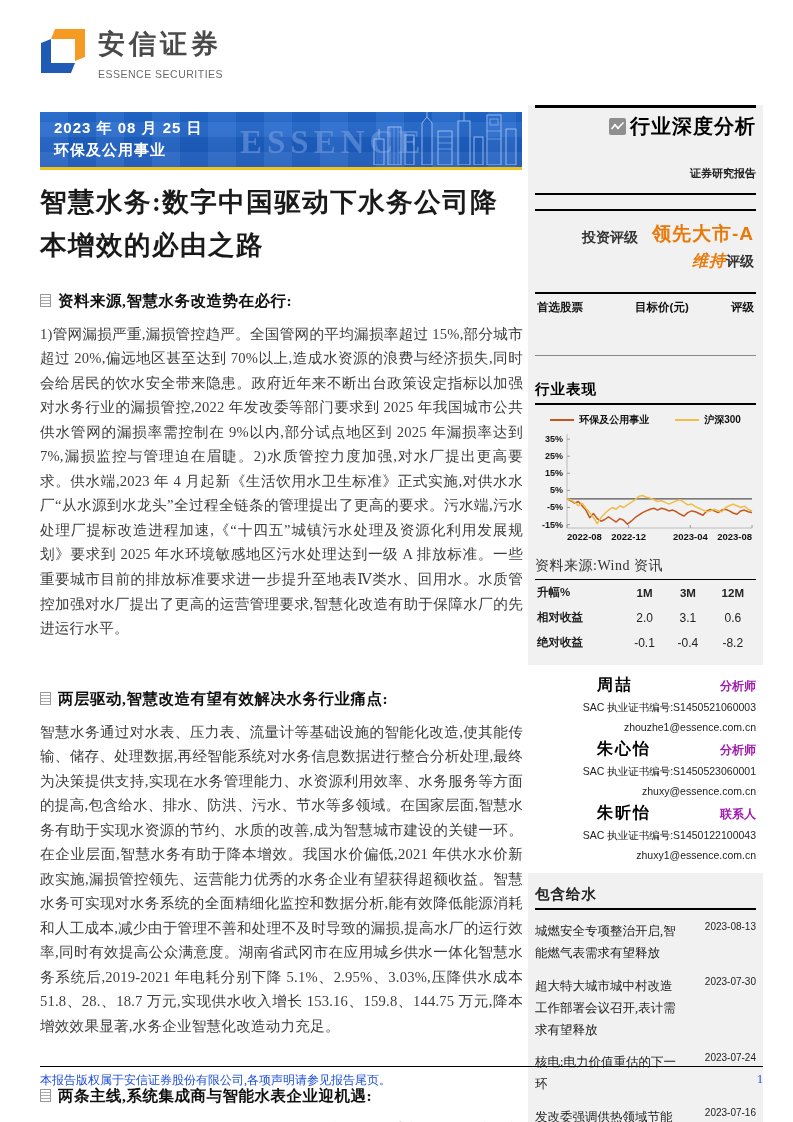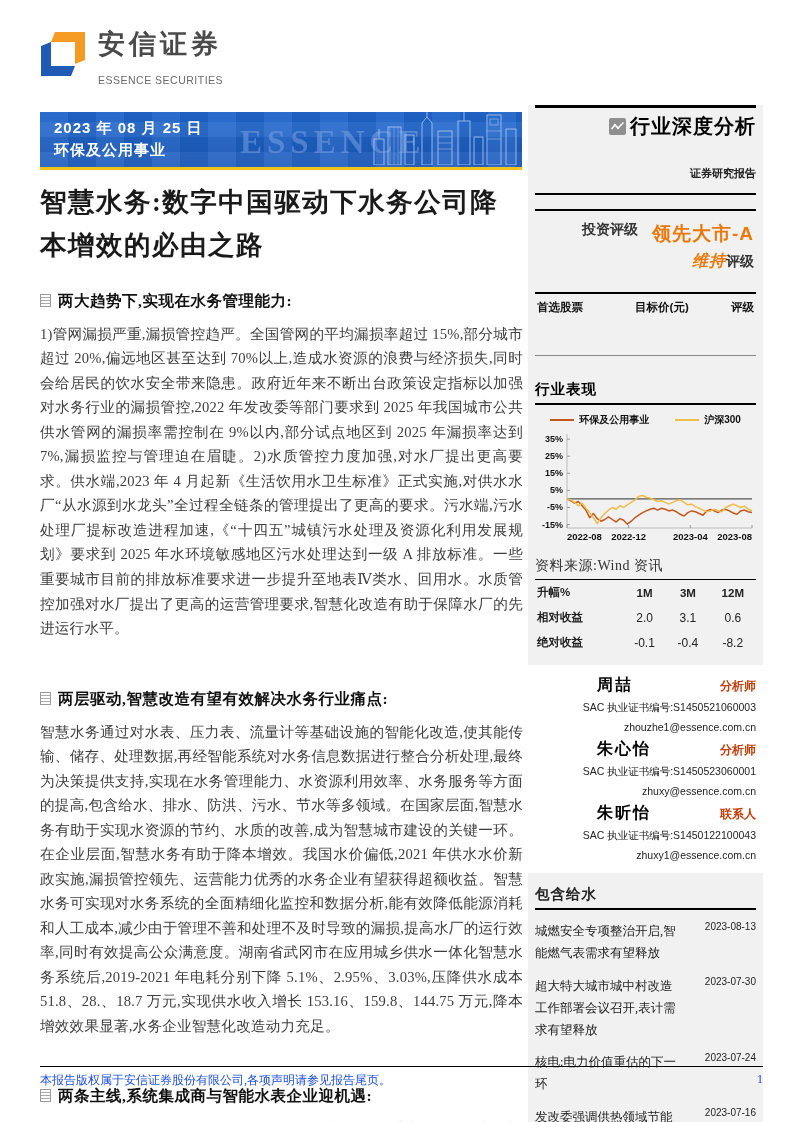--- a/index.html
+++ b/index.html
@@ -3,21 +3,21 @@
 <meta charset="utf-8">
 <style>
   * { margin:0; padding:0; box-sizing:border-box; }
   html,body { background:#fff; }
   body { font-family:"Liberation Serif","DejaVu Serif",serif; color:#222; }
   .page { position:relative; width:793px; height:1122px; background:#fff; overflow:hidden; }
 
   
   .logo-area { position:absolute; left:40px; top:26px; display:flex; align-items:center; gap:12px; }
   .logo-names .cn { font-size:27px; font-weight:700; color:#4a4a4a; letter-spacing:4px; font-family:"Liberation Sans",sans-serif; }
-  .logo-names .en { font-size:10.5px; color:#6a6a6a; letter-spacing:0.5px; font-family:"Liberation Sans",sans-serif; margin-top:12px;text-align:center; }
+  .logo-names .en { font-size:10.5px; color:#6a6a6a; letter-spacing:0.5px; font-family:"Liberation Sans",sans-serif; margin-top:6px;text-align:center; }
 
   
   .banner { position:absolute; left:40px; top:112px; width:482px; height:58px;
     background:
       repeating-linear-gradient(90deg, rgba(255,255,255,0.05) 0 28px, rgba(0,0,0,0.04) 28px 56px),
       repeating-linear-gradient(0deg, rgba(255,255,255,0.05) 0 15px, rgba(0,0,0,0.03) 15px 30px),
       linear-gradient(180deg,#2169cf 0%,#1b5abc 100%);
     border-bottom:3px solid #f2c318; overflow:hidden; }
   .banner-text { position:absolute; left:14px; top:7px; color:#fff; font-family:"Liberation Sans",sans-serif; }
   .banner-date { font-size:15px; font-weight:700; letter-spacing:1px; }
@@ -41,21 +41,21 @@
   .sidebar { position:absolute; left:528px; top:105px; width:235px; min-height:950px;
     background:#f1f1f1; font-family:"Liberation Sans",sans-serif; }
   .sb-inner { padding:0 7px 10px 7px; }
   .sb-header { border-top:3px solid #000; padding-top:5px; }
   .report-type { display:flex; justify-content:flex-end; align-items:center; gap:4px;
     font-size:20px; font-weight:700; color:#000; font-family:"Liberation Serif",serif; letter-spacing:1px; }
   .report-subtype { text-align:right; font-size:11px; font-weight:700; margin-top:26px; padding-bottom:12px; border-bottom:2px solid #000; font-family:"Liberation Serif",serif; }
   .band-rule { border-bottom:2px solid #000; height:16px; }
 
   .rating { padding:10px 2px 6px 2px; }
-  .rating-line1 { display:flex; justify-content:flex-end; align-items:flex-start; gap:14px; }
+  .rating-line1 { display:flex; justify-content:flex-end; align-items:flex-end; gap:14px; }
   .rating-label { font-size:14px; font-weight:700; color:#333; font-family:"Liberation Serif",serif; }
   .rating-value { font-size:19px; font-weight:700; color:#e8790a; letter-spacing:1px; }
   .rating-line2 { text-align:right; margin-top:4px; font-size:16px; font-weight:700; }
   .rating-status { color:#e8790a; font-style:italic; letter-spacing:1px; }
   .rating-suffix { color:#333; font-family:"Liberation Serif",serif; font-size:14px; }
 
   .stock-table { margin-top:14px; border-top:2px solid #000; border-bottom:1px solid #8a8a8a; padding:6px 2px 40px 2px; }
   .stock-head { display:flex; font-size:11.5px; font-weight:700; color:#111; }
   .stock-head .c1 { flex:1.2; text-align:left; }
   .stock-head .c2 { flex:1.4; text-align:center; }
@@ -72,21 +72,21 @@
 
   .perf-table { margin-top:4px; border-top:1.5px solid #000; width:100%; border-collapse:collapse; }
   .perf-table td { font-size:12px; padding:5px 2px; text-align:center; color:#222; }
   .perf-table td:first-child { text-align:left; font-weight:700; font-size:11.5px; }
   .perf-table tr.hdr td { font-weight:700; font-size:11.5px; }
 
   .analysts { margin-top:10px; background:#fff; margin-left:-7px; margin-right:-7px; padding:4px 7px 8px 7px; }
   .analyst { margin-top:6px; }
   .analyst-row { display:flex; justify-content:space-between; align-items:baseline; padding-left:62px; }
   .analyst-name { font-size:16px; font-weight:700; color:#000; letter-spacing:2px; }
-  .analyst-role { font-size:12px; font-weight:700; color:#c2410c; }
+  .analyst-role { font-size:12px; font-weight:700; color:#a21caf; }
   .analyst-sac { text-align:right; font-size:10.5px; color:#222; margin-top:5px; }
   .analyst-email { text-align:right; font-size:10.5px; color:#222; margin-top:6px; margin-bottom:4px; }
 
   .related { margin-top:12px; }
   .related-head { font-size:14.5px; font-weight:700; padding-bottom:4px; border-bottom:2.5px solid #000; letter-spacing:1px; }
   .report-item { display:flex; justify-content:space-between; gap:10px; margin-top:11px; }
   .report-title { width:148px; font-size:12.5px; line-height:1.75; color:#222; font-family:"Liberation Serif",serif; }
   .report-date { font-size:10px; color:#222; white-space:nowrap; }
 
   
@@ -144,21 +144,21 @@
       <div class="banner-industry">环保及公用事业</div>
     </div>
   </div>
 
   <div class="main">
     <h1 class="page-title">智慧水务:数字中国驱动下水务公司降本增效的必由之路</h1>
 
     <div class="section">
       <div class="sec-head">
         <span class="doc-icon"></span>
-        <span>两大趋势下,实现在水务管理能力:</span>
+        <span>资料来源,智慧水务改造势在必行:</span>
       </div>
       <p class="sec-body">1)管网漏损严重,漏损管控趋严。全国管网的平均漏损率超过 15%,部分城市超过 20%,偏远地区甚至达到 70%以上,造成水资源的浪费与经济损失,同时会给居民的饮水安全带来隐患。政府近年来不断出台政策设定指标以加强对水务行业的漏损管控,2022 年发改委等部门要求到 2025 年我国城市公共供水管网的漏损率需控制在 9%以内,部分试点地区到 2025 年漏损率达到 7%,漏损监控与管理迫在眉睫。2)水质管控力度加强,对水厂提出更高要求。供水端,2023 年 4 月起新《生活饮用水卫生标准》正式实施,对供水水厂“从水源到水龙头”全过程全链条的管理提出了更高的要求。污水端,污水处理厂提标改造进程加速,《“十四五”城镇污水处理及资源化利用发展规划》要求到 2025 年水环境敏感地区污水处理达到一级 A 排放标准。一些重要城市目前的排放标准要求进一步提升至地表Ⅳ类水、回用水。水质管控加强对水厂提出了更高的运营管理要求,智慧化改造有助于保障水厂的先进运行水平。</p>
     </div>
 
     <div class="section gap-lg">
       <div class="sec-head">
         <span class="doc-icon"></span>
         <span>两层驱动,智慧改造有望有效解决水务行业痛点:</span>
       </div>
       <p class="sec-body">智慧水务通过对水表、压力表、流量计等基础设施的智能化改造,使其能传输、储存、处理数据,再经智能系统对水务信息数据进行整合分析处理,最终为决策提供支持,实现在水务管理能力、水资源利用效率、水务服务等方面的提高,包含给水、排水、防洪、污水、节水等多领域。在国家层面,智慧水务有助于实现水资源的节约、水质的改善,成为智慧城市建设的关键一环。在企业层面,智慧水务有助于降本增效。我国水价偏低,2021 年供水水价新政实施,漏损管控领先、运营能力优秀的水务企业有望获得超额收益。智慧水务可实现对水务系统的全面精细化监控和数据分析,能有效降低能源消耗和人工成本,减少由于管理不善和处理不及时导致的漏损,提高水厂的运行效率,同时有效提高公众满意度。湖南省武冈市在应用城乡供水一体化智慧水务系统后,2019-2021 年电耗分别下降 5.1%、2.95%、3.03%,压降供水成本 51.8、28.、18.7 万元,实现供水收入增长 153.16、159.8、144.75 万元,降本增效效果显著,水务企业智慧化改造动力充足。</p>

